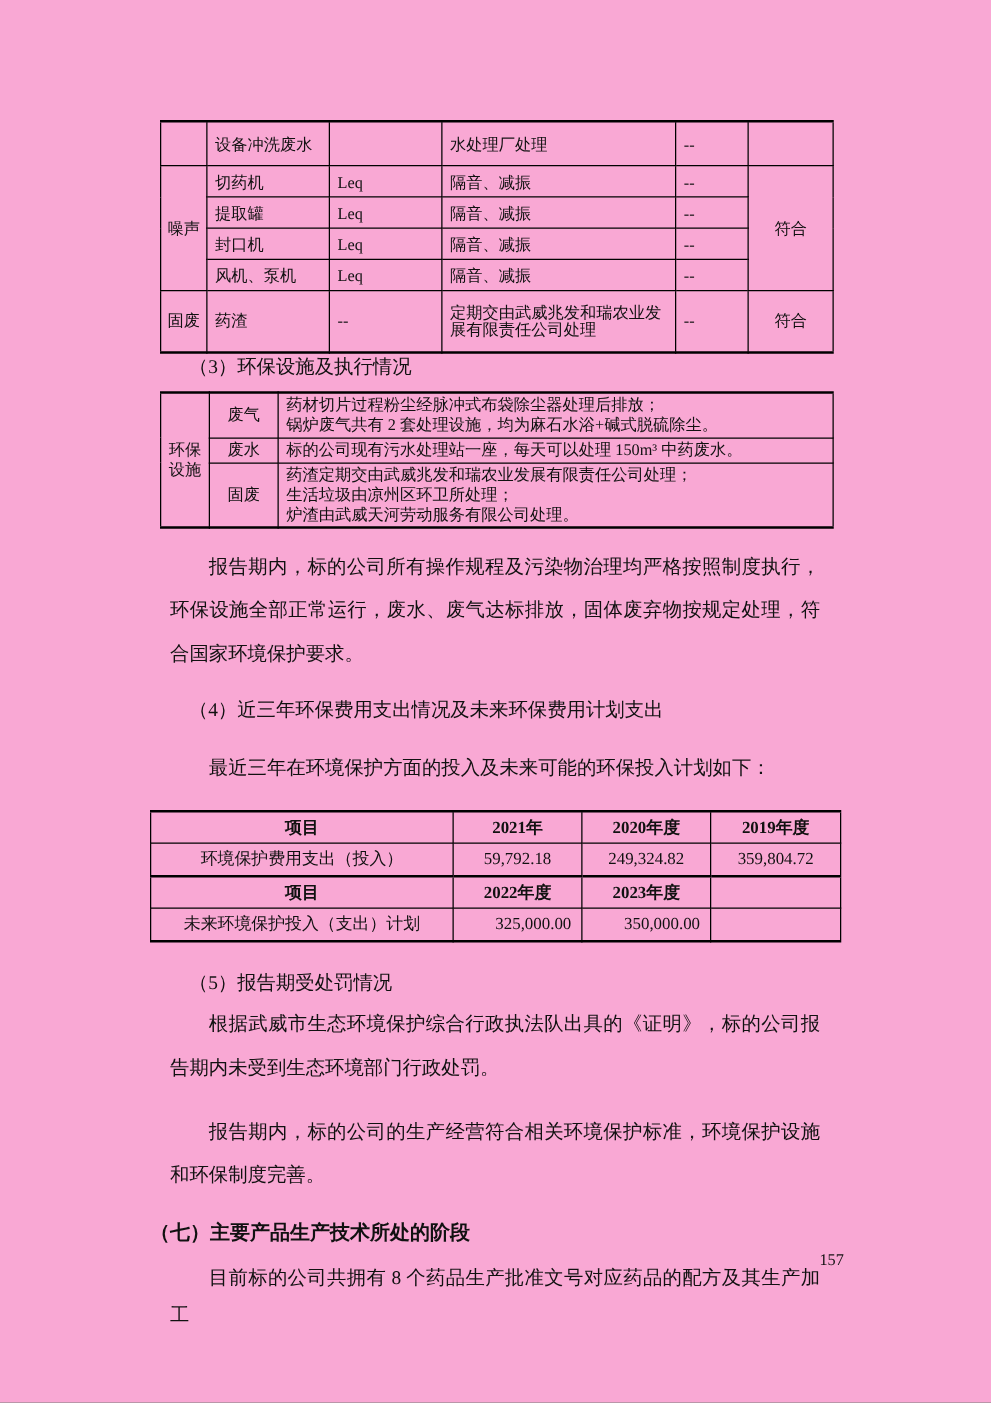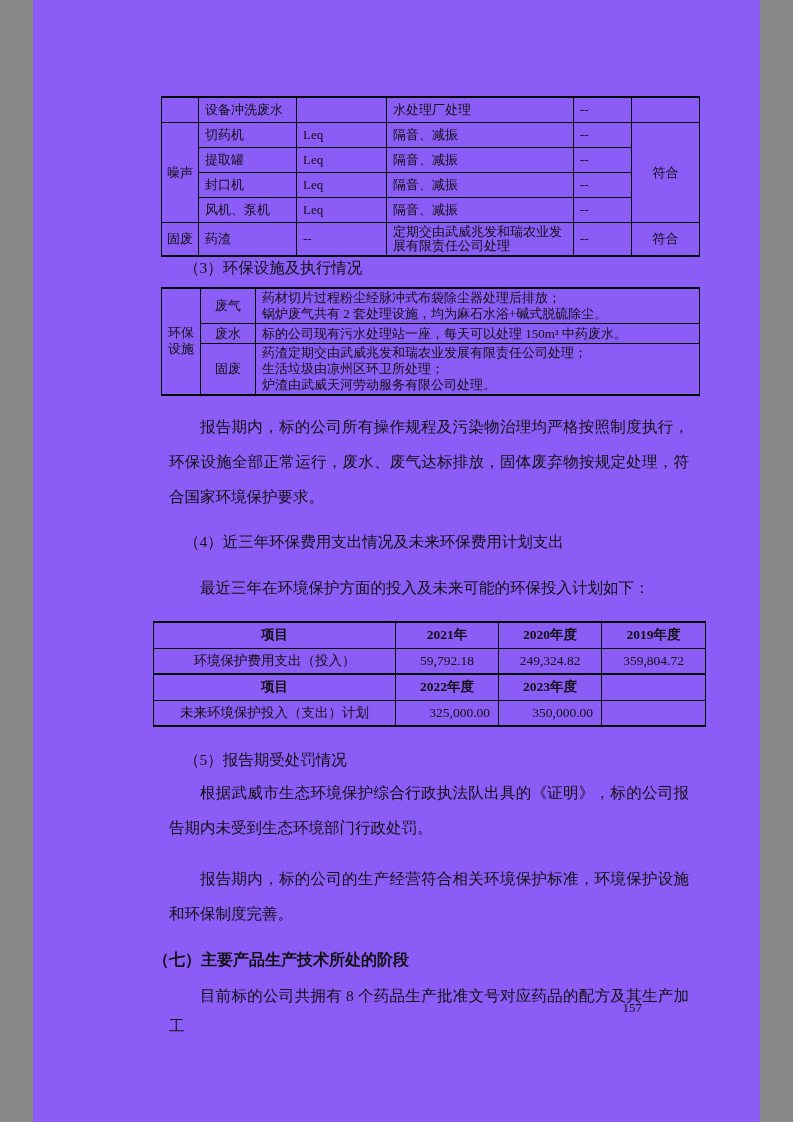--- a/index.html
+++ b/index.html
@@ -1,19 +1,19 @@
 <!DOCTYPE html>
 <html><head>
 <meta charset="utf-8">
 <style>
   html,body{margin:0;padding:0;background:#888;}
   .page{
     position:relative;
-    width:727px;height:1122px;
-    background:#8b5cf6;
+    width:793px;height:1122px;
+    background:#f9a8d4;
     font-family:"Liberation Serif","DejaVu Serif",serif;
     color:#111;
     overflow:hidden;
     margin:0 auto;
   }
   .content{
     position:absolute;
     left:120px;top:0;
     width:552px;
   }
@@ -23,21 +23,21 @@
   .pre{white-space:pre-line;}
 
   
   .t1{
     margin:96px 0 0 8px;
     width:538px;
     font-size:13px;line-height:15px;
     border-top:2.5px solid #000;border-bottom:2.5px solid #000;
   }
   .t1 td{padding:2px 6px;}
-  .t1 td.cat{text-align:center;padding:6px 1px;}
+  .t1 td.cat{text-align:center;padding:17px 1px;}
   .t1 td.concl{text-align:center;}
   .t1 tr{height:25px;}
   .t1 tr.last{height:28px;}
   .t1 tr.last td{line-height:14px;}
 
   
   .subhead{
     font-size:15.5px;line-height:21px;
     text-indent:2em;
     margin:0;

